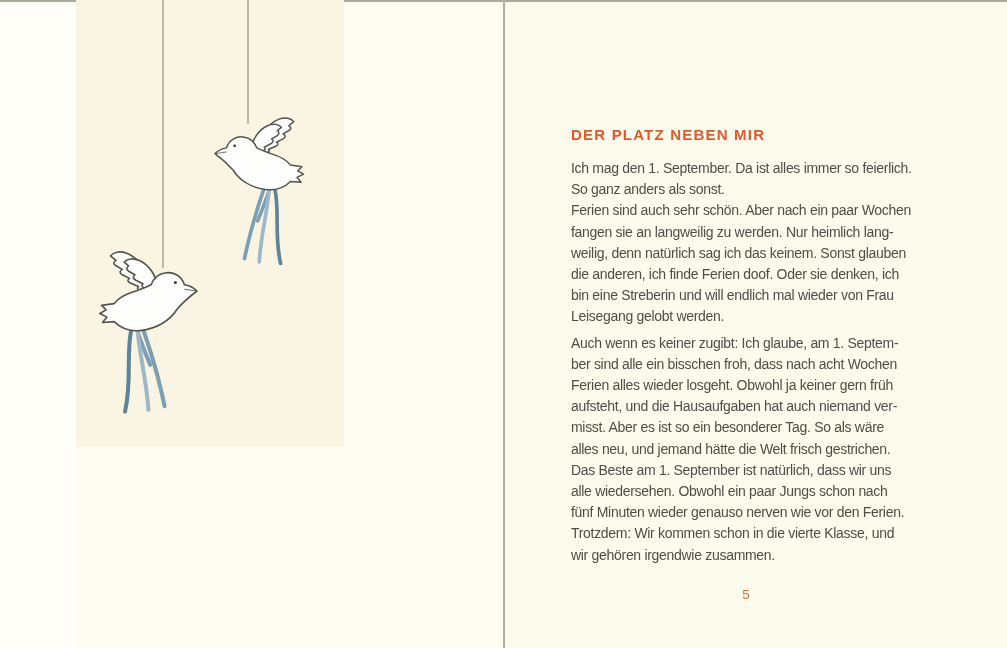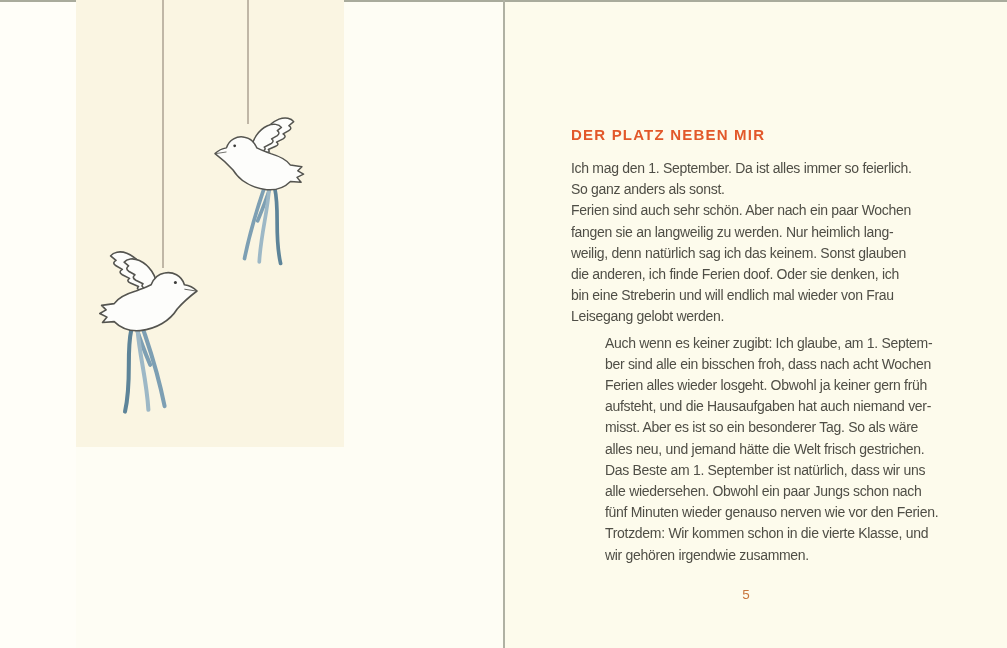--- a/index.html
+++ b/index.html
@@ -52,21 +52,20 @@
     position:absolute;left:66px;top:158px;width:412px;
     font-size:14px;line-height:21.2px;letter-spacing:-0.3px;
     color:var(--text,#4f4e46);
   }
   .body-text p{
     margin:0;
     white-space:pre-line;
   }
   .body-text p + p{
     margin-top:5px;
-    margin-left:34px;
   }
   .page-number{
     position:absolute;left:66px;top:587px;width:350px;
     text-align:center;
     font-size:13.5px;
     color:var(--pagenum,#c8763d);
   }
   
   .string{stroke:var(--string,#85796a);stroke-width:1;fill:none;}
   .part{fill:#fdfdfb;stroke:var(--outline,#54544f);stroke-width:1.8;stroke-linejoin:round;}

